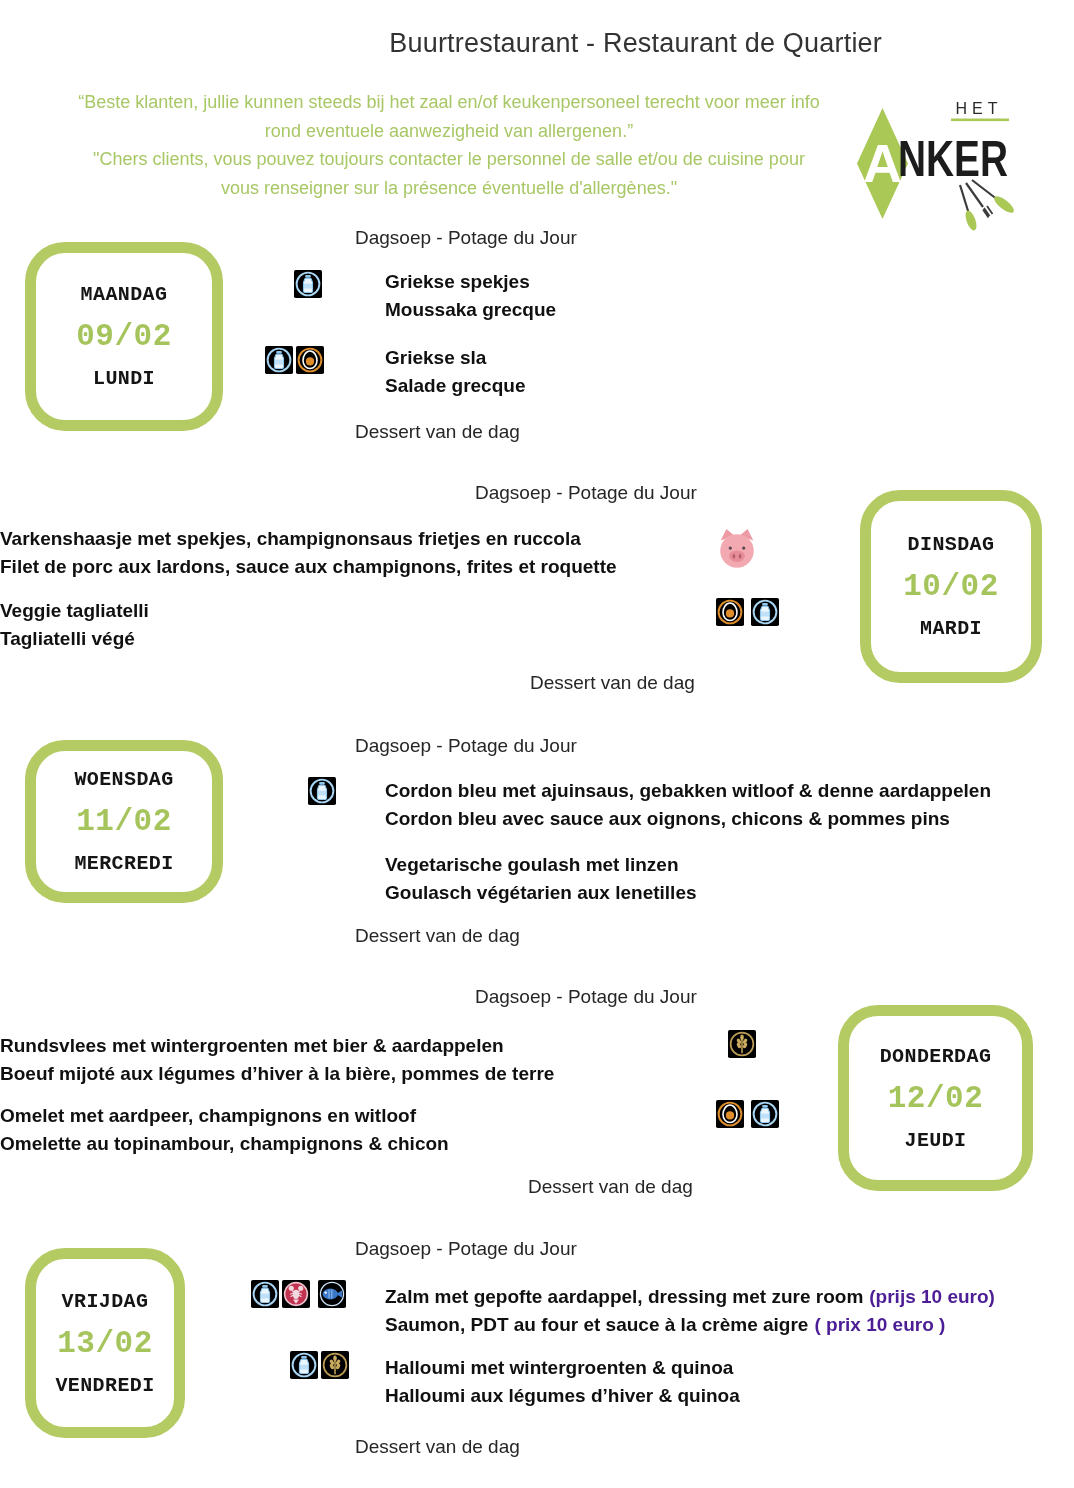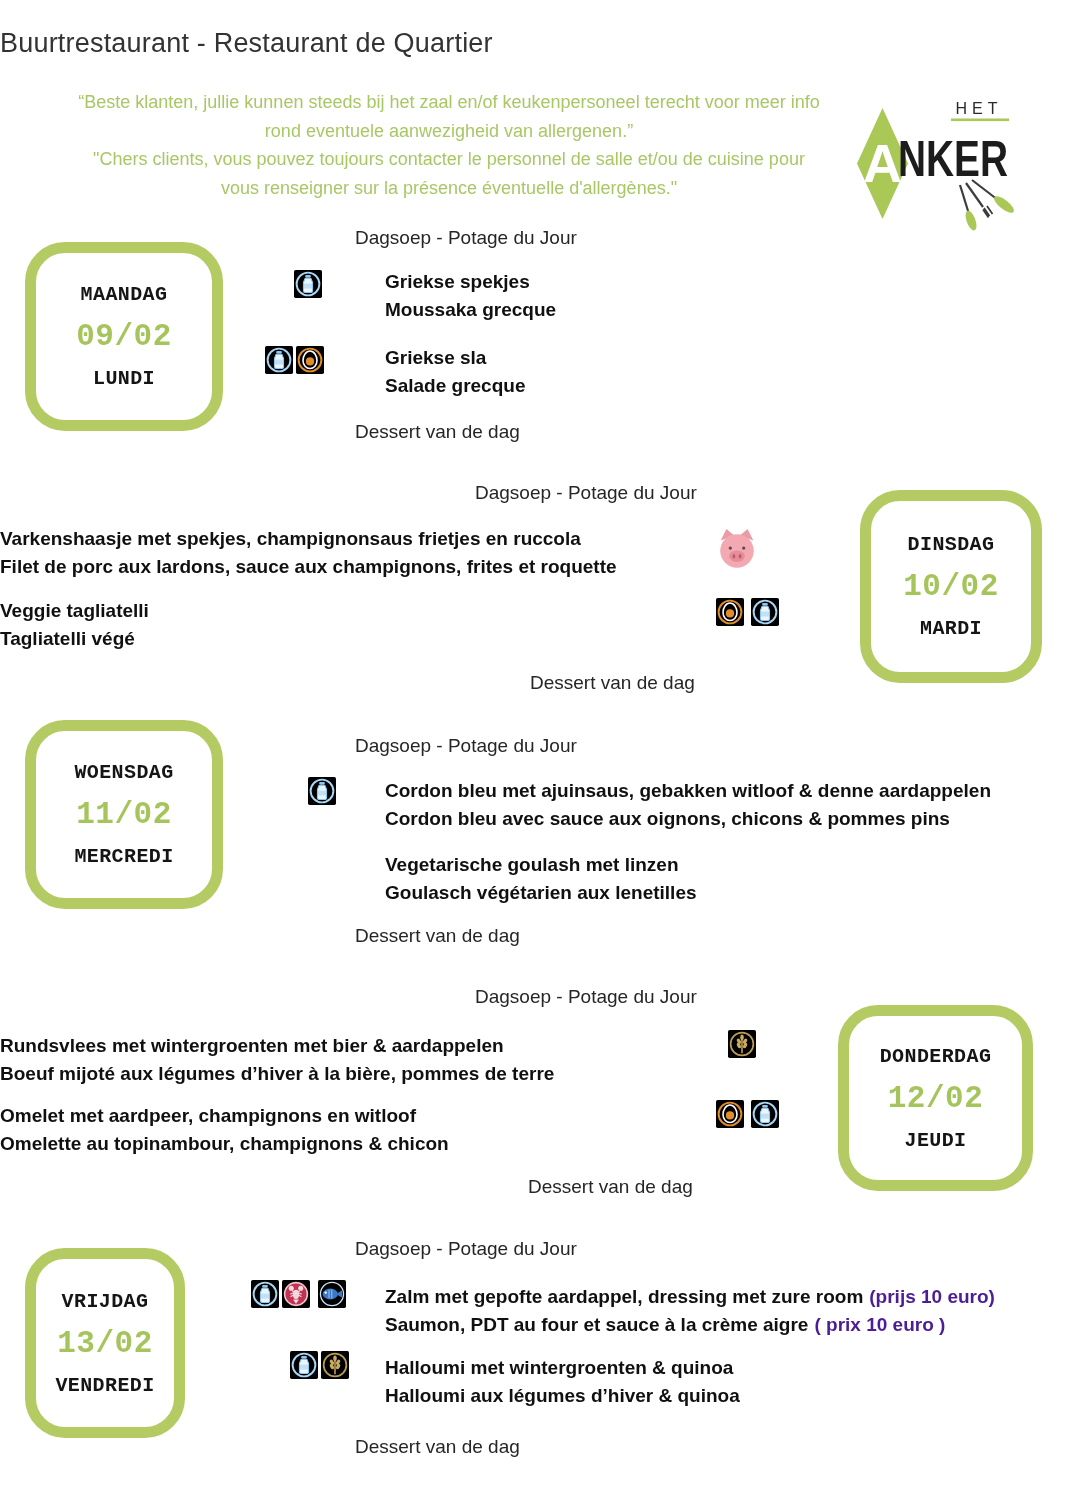--- a/index.html
+++ b/index.html
@@ -3,21 +3,21 @@
 <meta charset="utf-8">
 <style>
   html,body{margin:0;padding:0;}
   body{
     width:1074px;height:1488px;position:relative;background:#ffffff;
     font-family:"Liberation Sans","DejaVu Sans",sans-serif;color:#1d1d1d;
     overflow:hidden;
   }
   .abs{position:absolute;}
   .title{
-    top:28px;left:0;width:882px;text-align:left;
+    top:28px;left:0;width:882px;text-align:right;
     font-size:27px;color:#333333;letter-spacing:0.2px;
   }
   .notice{
     top:88px;left:40px;width:818px;text-align:center;
     font-size:18px;line-height:28.5px;color:#a8c765;
   }
   .logo{left:856px;top:84px;width:172px;height:152px;}
   .card{
     border:11px solid #b4ca62;border-radius:40px;background:#fff;
     box-sizing:border-box;display:flex;flex-direction:column;
@@ -185,21 +185,21 @@
       </svg>
     <svg class="tile">
         <use href="#ic-milk"></use>
       </svg>
   </div>
   <div class="abs label" style="left:530px;top:672px">Dessert van de dag</div>
 </div>
 
 <div>
   <div class="abs label" style="left:355px;top:735px">Dagsoep - Potage du Jour</div>
-  <div class="abs card" style="left:25px;top:720px;width:198px;height:189px">
+  <div class="abs card" style="left:25px;top:740px;width:198px;height:163px">
     <div class="nl">WOENSDAG</div>
     <div class="date">11/02</div>
     <div class="fr">MERCREDI</div>
   </div>
   <div class="abs icons" style="left:308px;top:777px">
     <svg class="tile">
         <use href="#ic-milk"></use>
       </svg>
   </div>
   <div class="abs dish" style="left:385px;top:777px">

